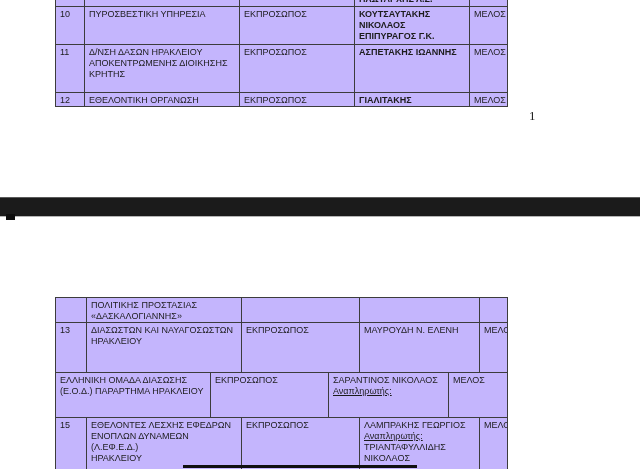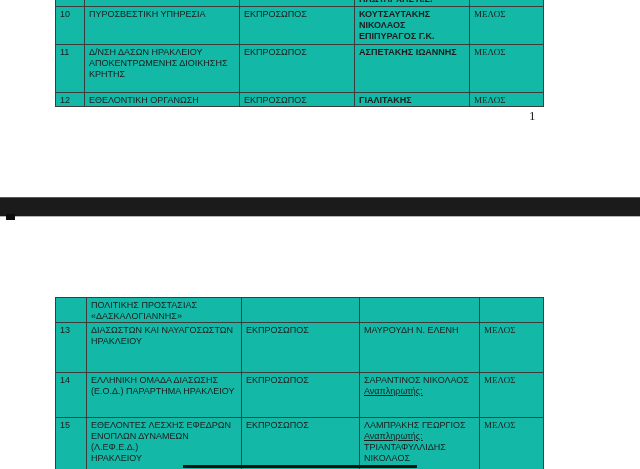--- a/index.html
+++ b/index.html
@@ -6,37 +6,37 @@
   html, body { width: 640px; height: 469px; overflow: hidden; }
   body {
     background: #ffffff;
     font-family: "Liberation Sans", "DejaVu Sans", sans-serif;
     color: #1c1c1c;
     position: relative;
   }
   .doc-table {
     position: absolute;
     left: 55px;
-    width: 489px;
+    width: 453px;
     border: 1px solid #3c3c3c;
     font-size: 9px;
     line-height: 11px;
     overflow: hidden;
-    background: #14b8a6;
+    background: #c4b5fd;
   }
   #table-page1 { top: 0; height: 107px; border-top: none; }
   #table-page2 { top: 297px; height: 172px; border-bottom: none; }
   .t-row { display: flex; border-bottom: 1px solid #3c3c3c; align-items: stretch; }
   .t-row:last-child { border-bottom: none; }
   .t-cell {
     border-right: 1px solid #3c3c3c;
     padding: 2px 4px 0 4px;
     overflow: hidden;
   }
-  .t-cell:last-child { border-right: none; font-family: Liberation Serif, serif; }
+  .t-cell:last-child { border-right: none; }
   
   .p1 .c-num  { width: 29px; }
   .p1 .c-org  { width: 155px; }
   .p1 .c-role { width: 115px; }
   .p1 .c-name { width: 115px; font-weight: bold; }
   .p1 .c-status { flex: 1; }
   
   .p2 .c-num  { width: 31px; }
   .p2 .c-org  { width: 155px; }
   .p2 .c-role { width: 118px; }
@@ -170,21 +170,20 @@
       <div>ΗΡΑΚΛΕΙΟΥ</div>
     </div>
     <div class="t-cell c-role">ΕΚΠΡΟΣΩΠΟΣ</div>
     <div class="t-cell c-name">
       <div>ΜΑΥΡΟΥΔΗ Ν. ΕΛΕΝΗ</div>
     </div>
     <div class="t-cell c-status">ΜΕΛΟΣ</div>
   </div>
 
   <div class="t-row row-14">
-    <div class="t-cell c-num">14</div>
     <div class="t-cell c-org">
       <div>ΕΛΛΗΝΙΚΗ ΟΜΑΔΑ ΔΙΑΣΩΣΗΣ</div>
       <div>(Ε.Ο.Δ.) ΠΑΡΑΡΤΗΜΑ ΗΡΑΚΛΕΙΟΥ</div>
     </div>
     <div class="t-cell c-role">ΕΚΠΡΟΣΩΠΟΣ</div>
     <div class="t-cell c-name">
       <div>ΣΑΡΑΝΤΙΝΟΣ ΝΙΚΟΛΑΟΣ</div>
       <div class="underline">Αναπληρωτής:</div>
     </div>
     <div class="t-cell c-status">ΜΕΛΟΣ</div>

